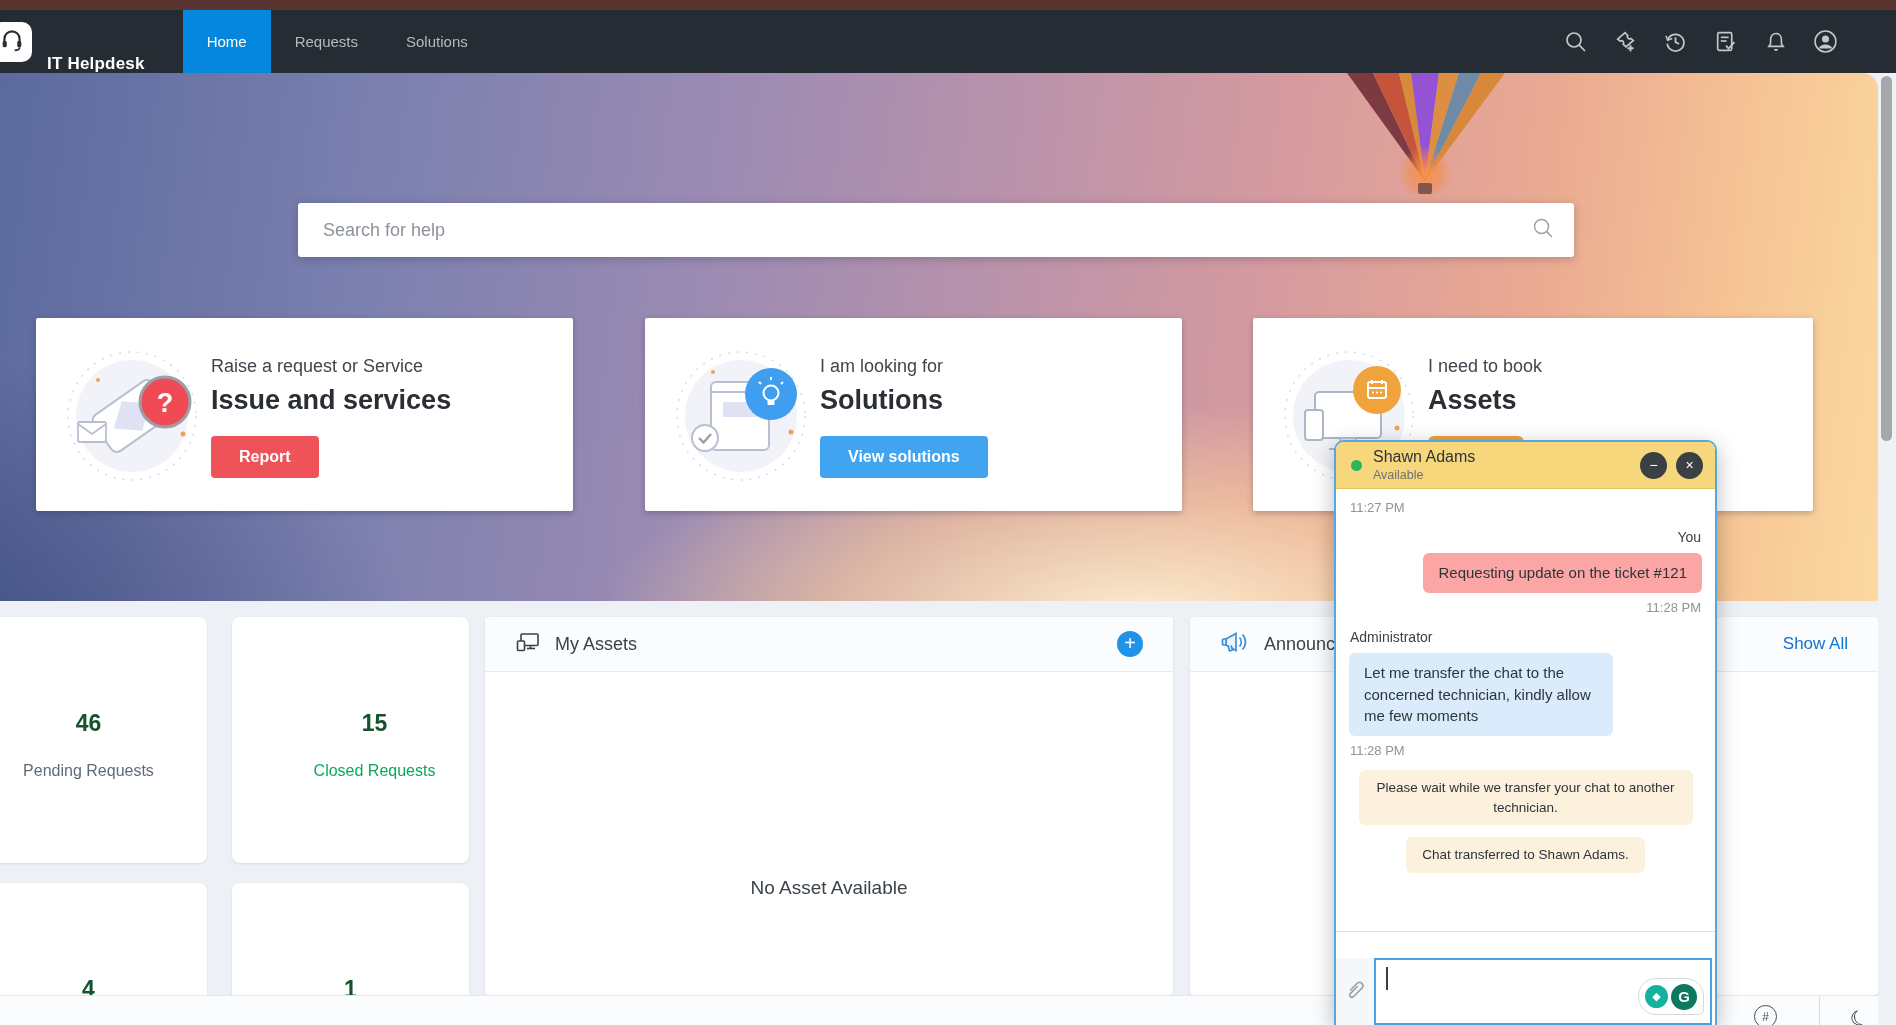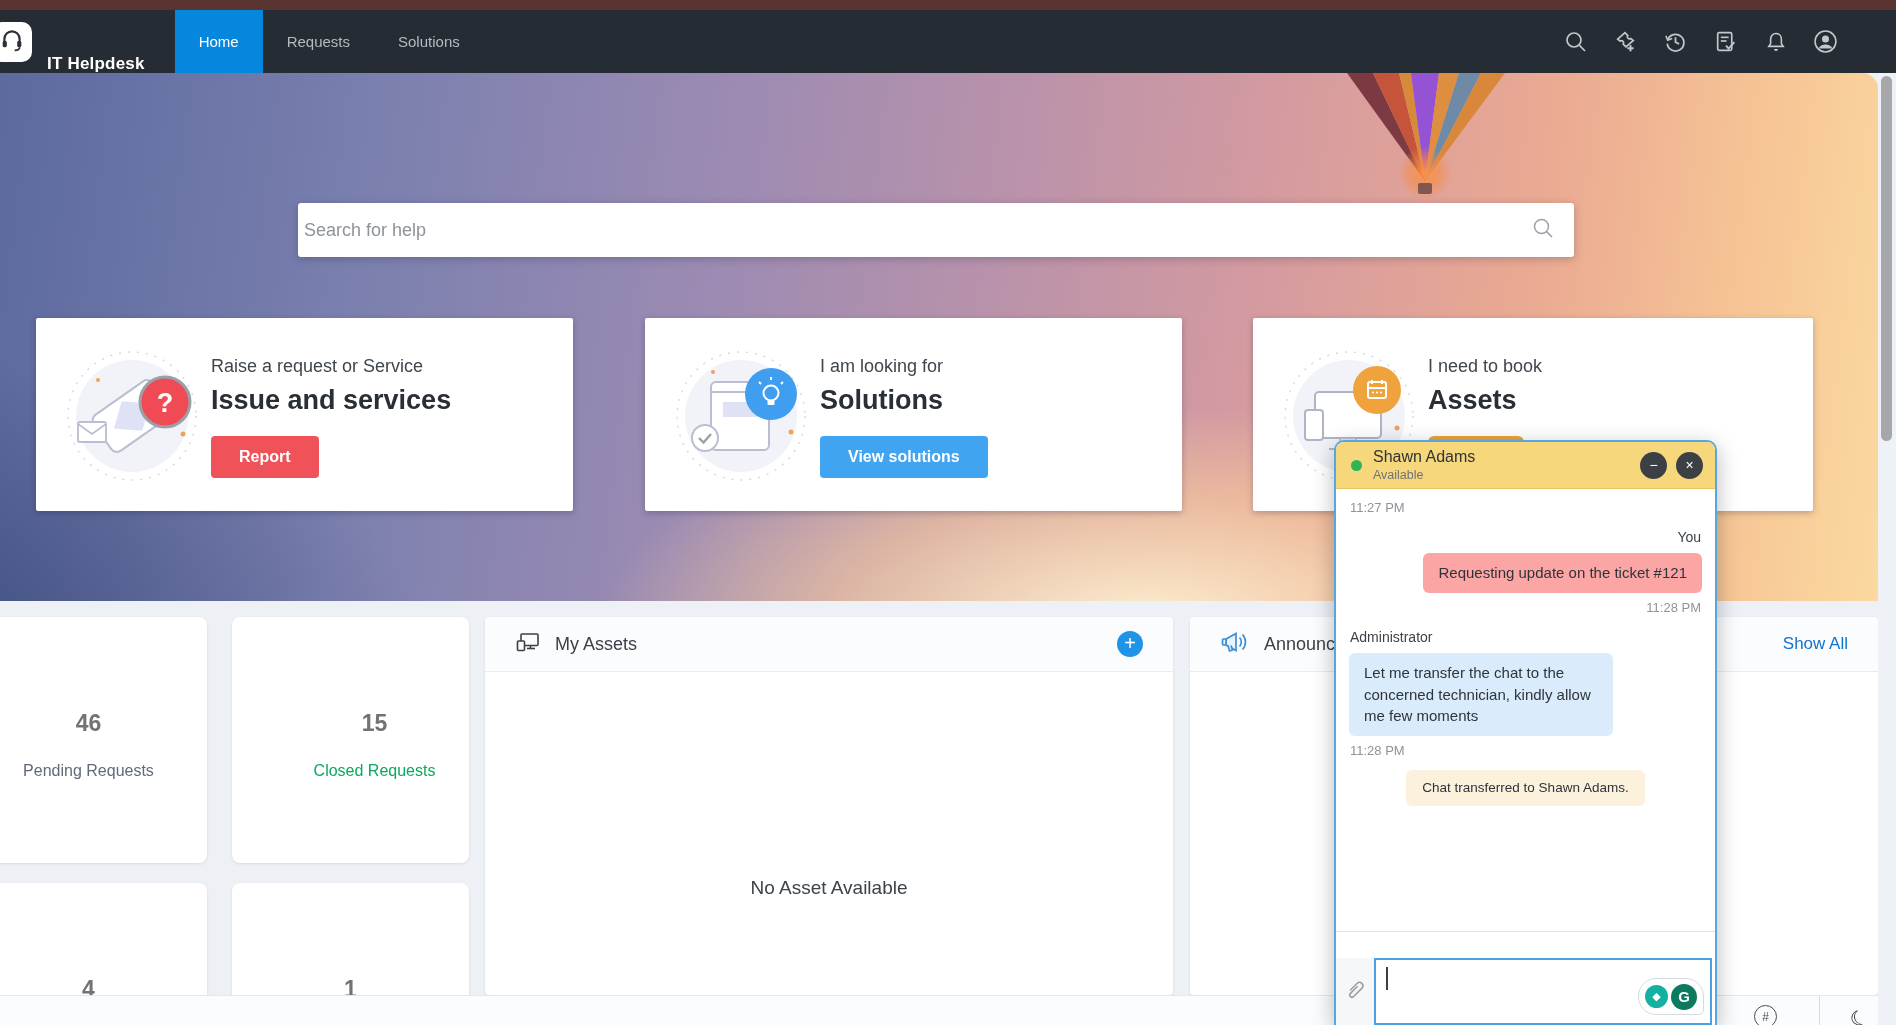--- a/index.html
+++ b/index.html
@@ -4,57 +4,57 @@
 <style>
   * { box-sizing: border-box; margin: 0; padding: 0; }
   body { font-family: "Liberation Sans", sans-serif; background: #edf0f4; }
   #page { position: relative; width: 1896px; height: 1025px; overflow: hidden; background: #edf0f4; }
 
   
   .top-strip { position: absolute; left: 0; top: 0; width: 100%; height: 10px; background: #593431; }
   .topnav { position: absolute; left: 0; top: 10px; width: 100%; height: 63px; background: #252c33; display: flex; align-items: center; z-index: 10; }
   .logo { width: 40px; height: 40px; background: #ffffff; border-radius: 10px; margin-left: -8px; display: flex; align-items: center; justify-content: center; flex: none; }
   .brand { color: #ffffff; font-size: 17px; font-weight: bold; margin-left: 15px; letter-spacing: .2px; margin-top: 44px; }
-  .tabs { display: flex; height: 100%; margin-left: 30px; }
+  .tabs { display: flex; height: 100%; margin-left: 38px; }
   .tab { display: flex; align-items: center; padding: 0 24px; font-size: 15px; color: #b5bbc0; cursor: pointer; }
   .tab.active { background: #0687de; color: #fff; }
   .nav-actions { margin-left: auto; display: flex; align-items: center; gap: 25px; margin-right: 58px; }
   .nav-icon { width: 25px; height: 25px; cursor: pointer; display: flex; align-items: center; justify-content: center; }
 
   
   .vscroll { position: absolute; right: 0; top: 73px; width: 18px; height: 952px; background: #eef1f5; z-index: 130; }
   .vscroll-thumb { position: absolute; left: 3px; top: 3px; width: 11px; height: 365px; background: #a5a7a9; border-radius: 6px; }
 
   
   .hero { position: absolute; left: 0; top: 73px; width: 1878px; height: 528px; border-radius: 0 16px 0 0; overflow: hidden;
     background:
       radial-gradient(ellipse 760px 300px at 61% 104%, rgba(255,243,210,0.95) 0%, rgba(255,211,156,0.55) 42%, rgba(255,190,140,0) 72%),
       radial-gradient(ellipse 900px 520px at -6% 112%, rgba(35,50,100,0.55) 0%, rgba(35,50,100,0) 60%),
       linear-gradient(97deg, #5c6a9e 0%, #7b80af 20%, #9c8bb3 38%, #b892ab 52%, #d49aa0 66%, #eaa992 80%, #f6c495 91%, #fbd99f 100%);
   }
   .balloon { position: absolute; left: 1345px; top: 0; }
   .hero-search { position: absolute; left: 298px; top: 130px; width: 1276px; height: 54px; background: #fff; border-radius: 3px; box-shadow: 0 2px 8px rgba(35,40,70,.28); display: flex; align-items: center; }
-  .hero-search input { flex: 1; border: none; outline: none; font-size: 18px; color: #333; padding: 0 6px; background: transparent; font-family: inherit; }
+  .hero-search input { flex: 1; border: none; outline: none; font-size: 18px; color: #333; padding: 0 25px; background: transparent; font-family: inherit; }
   .hero-search input::placeholder { color: #8d939a; }
   .hero-search .mag { margin-right: 20px; flex: none; }
 
   
   .qcard { position: absolute; top: 245px; height: 193px; background: #fff; border-radius: 2px; box-shadow: 0 2px 6px rgba(30,30,60,.28); }
   .qcard .ill { position: absolute; left: 26px; top: 24px; }
   .qcard .content { margin-left: 175px; padding-top: 38px; }
   .q-sub { font-size: 18px; color: #40464d; }
   .q-title { font-size: 27px; font-weight: bold; color: #2a2f35; margin-top: 8px; }
   .q-btn { display: inline-block; margin-top: 20px; border: none; border-radius: 4px; color: #fff; font-weight: bold; font-size: 16px; padding: 12px 28px; font-family: inherit; cursor: pointer; }
   .q-btn.red { background: #f0525a; }
   .q-btn.blue { background: #41a4f0; }
   .q-btn.orange { background: #e9a43d; padding: 12px 48px; border-radius: 6px; }
 
   
   .stat-card { position: absolute; width: 237px; height: 246px; background: #fff; border-radius: 8px; box-shadow: 0 1px 3px rgba(0,0,0,.09); display: flex; flex-direction: column; align-items: center; cursor: pointer; }
-  .stat-value { margin-top: 93px; font-size: 23px; font-weight: bold; color: #737373; }
+  .stat-value { margin-top: 93px; font-size: 23px; font-weight: bold; color: #14532d; }
   .stat-label { margin-top: 25px; font-size: 16px; }
   .stat-label.muted { color: #5f6b7a; }
   .stat-label.green { color: #0aa95c; }
 
   
   .panel { position: absolute; top: 617px; width: 688px; height: 378px; background: #fff; border-radius: 4px; box-shadow: 0 1px 3px rgba(0,0,0,.09); }
   .panel-header { height: 55px; background: #fbfcfd; border-bottom: 1px solid #e8ebef; border-radius: 4px 4px 0 0; display: flex; align-items: center; padding: 0 30px; }
   .panel-title { font-size: 18px; color: #3a414a; margin-left: 14px; }
   .add-btn { margin-left: auto; width: 26px; height: 26px; border-radius: 50%; background: #1f93e8; color: #fff; font-size: 20px; line-height: 24px; text-align: center; cursor: pointer; }
   .show-all { margin-left: auto; color: #1273cf; font-size: 17px; cursor: pointer; }
@@ -344,20 +344,21 @@
     </div>
 
     <div class="chat-body">
       <div class="msg-time">11:27 PM</div>
       <div class="sender al-right">You</div>
       <div class="bubble user">Requesting update on the ticket #121</div>
       <div class="msg-time al-right">11:28 PM</div>
       <div class="sender">Administrator</div>
       <div class="bubble admin">Let me transfer the chat to the concerned technician, kindly allow me few moments</div>
       <div class="msg-time">11:28 PM</div>
+      <div class="bubble system">Please wait while we transfer your chat to another technician.</div>
       <div class="bubble system">Chat transferred to Shawn Adams.</div>
     </div>
 
     <div class="chat-footer">
       <div class="attach-col">
         <svg width="24" height="24" viewBox="0 0 24 24" fill="none" stroke="#9aa0a6" stroke-width="1.6">
           <path d="M7 12.5 L14.2 5.3 a3.4 3.4 0 0 1 4.8 4.8 L10.4 18.7 a2.2 2.2 0 0 1 -3.1 -3.1 L14.6 8.3"></path>
         </svg>
       </div>
       <div class="chat-input">

